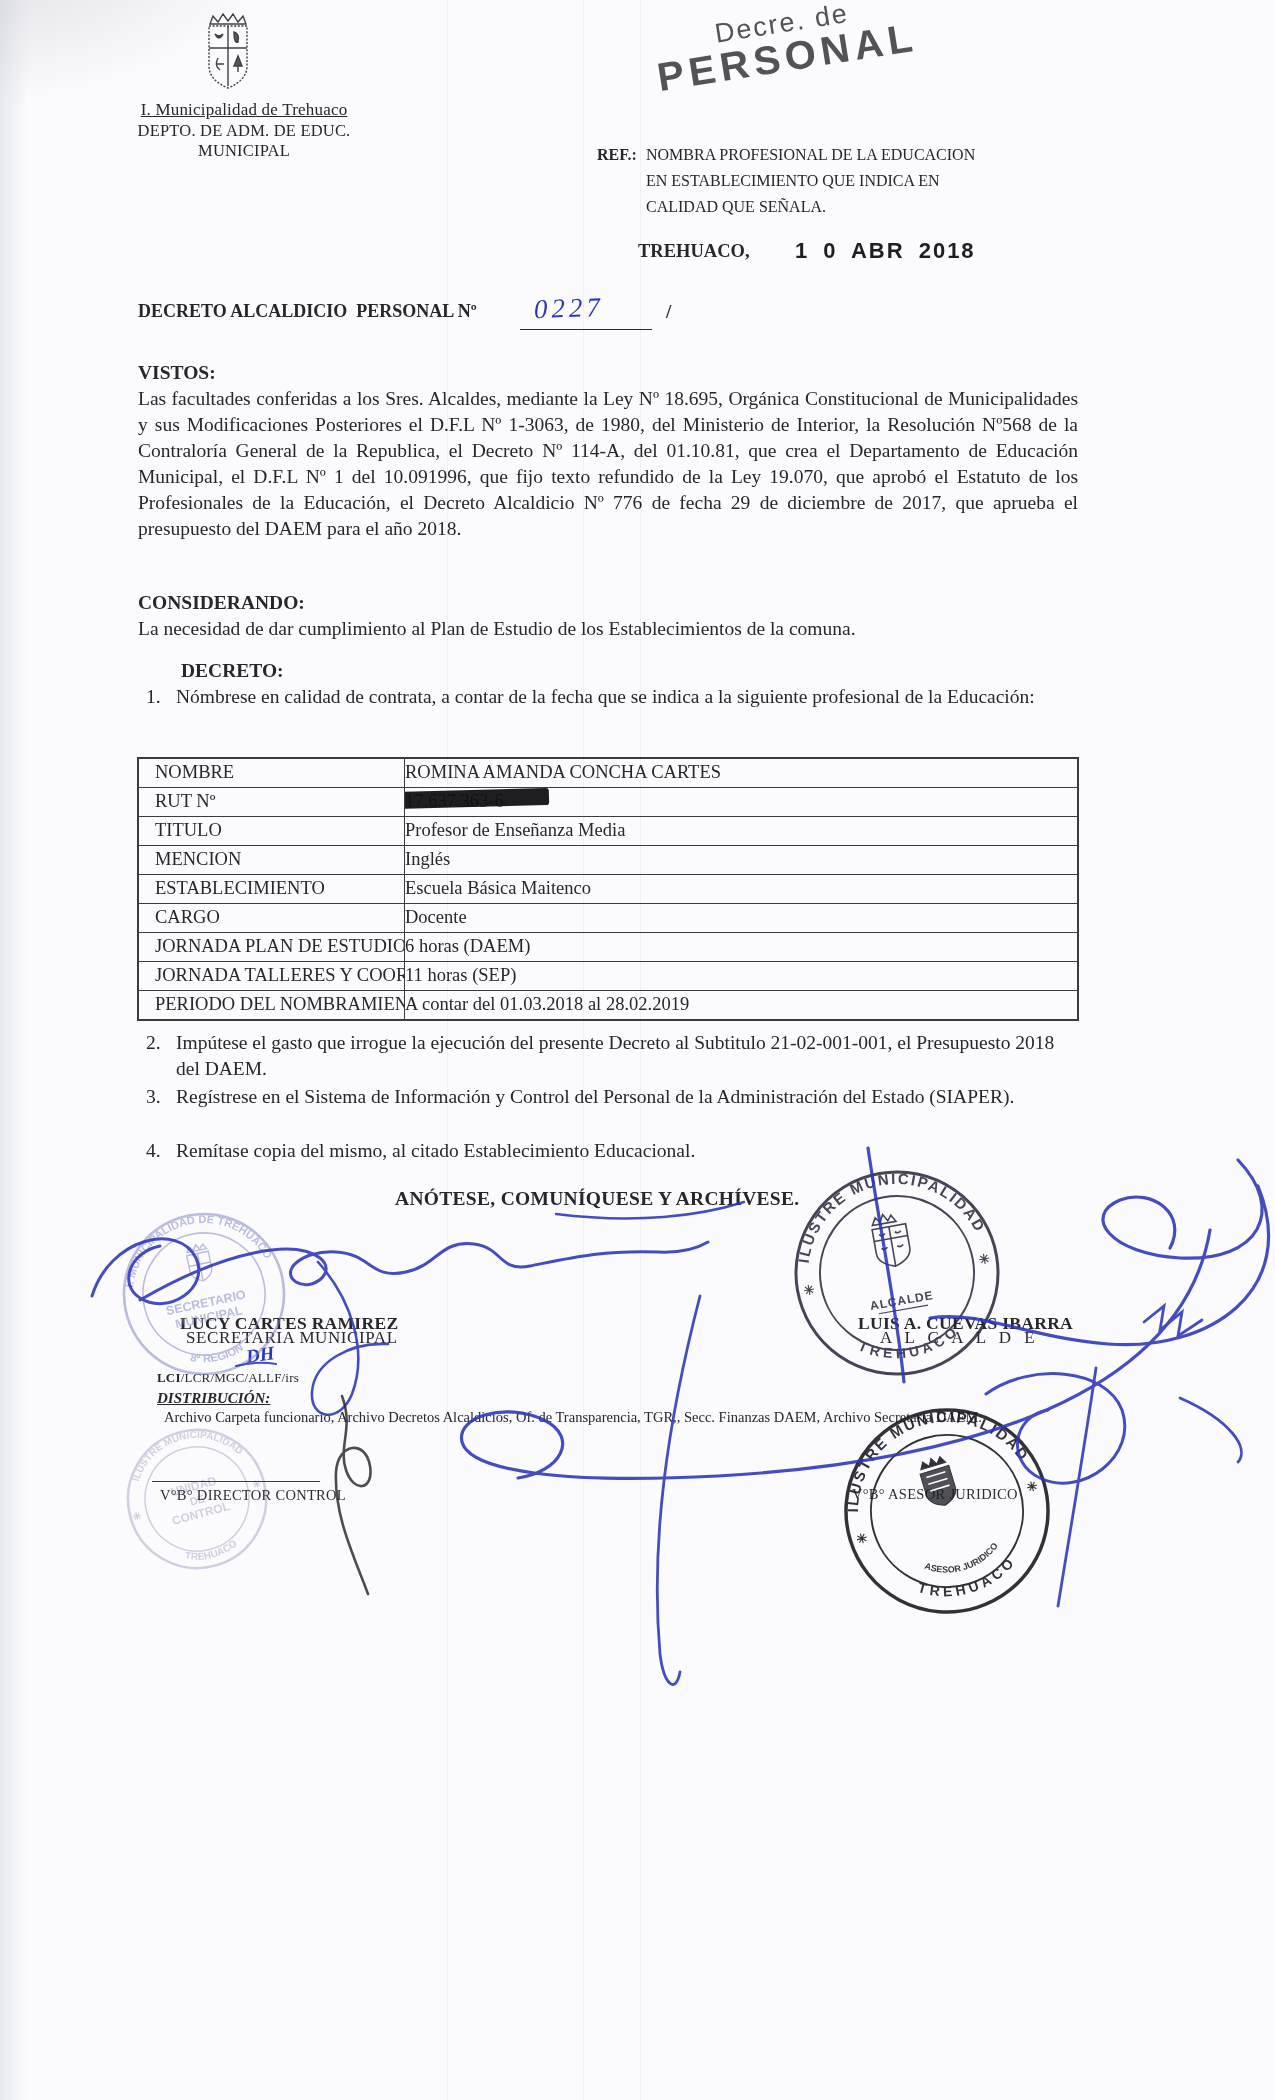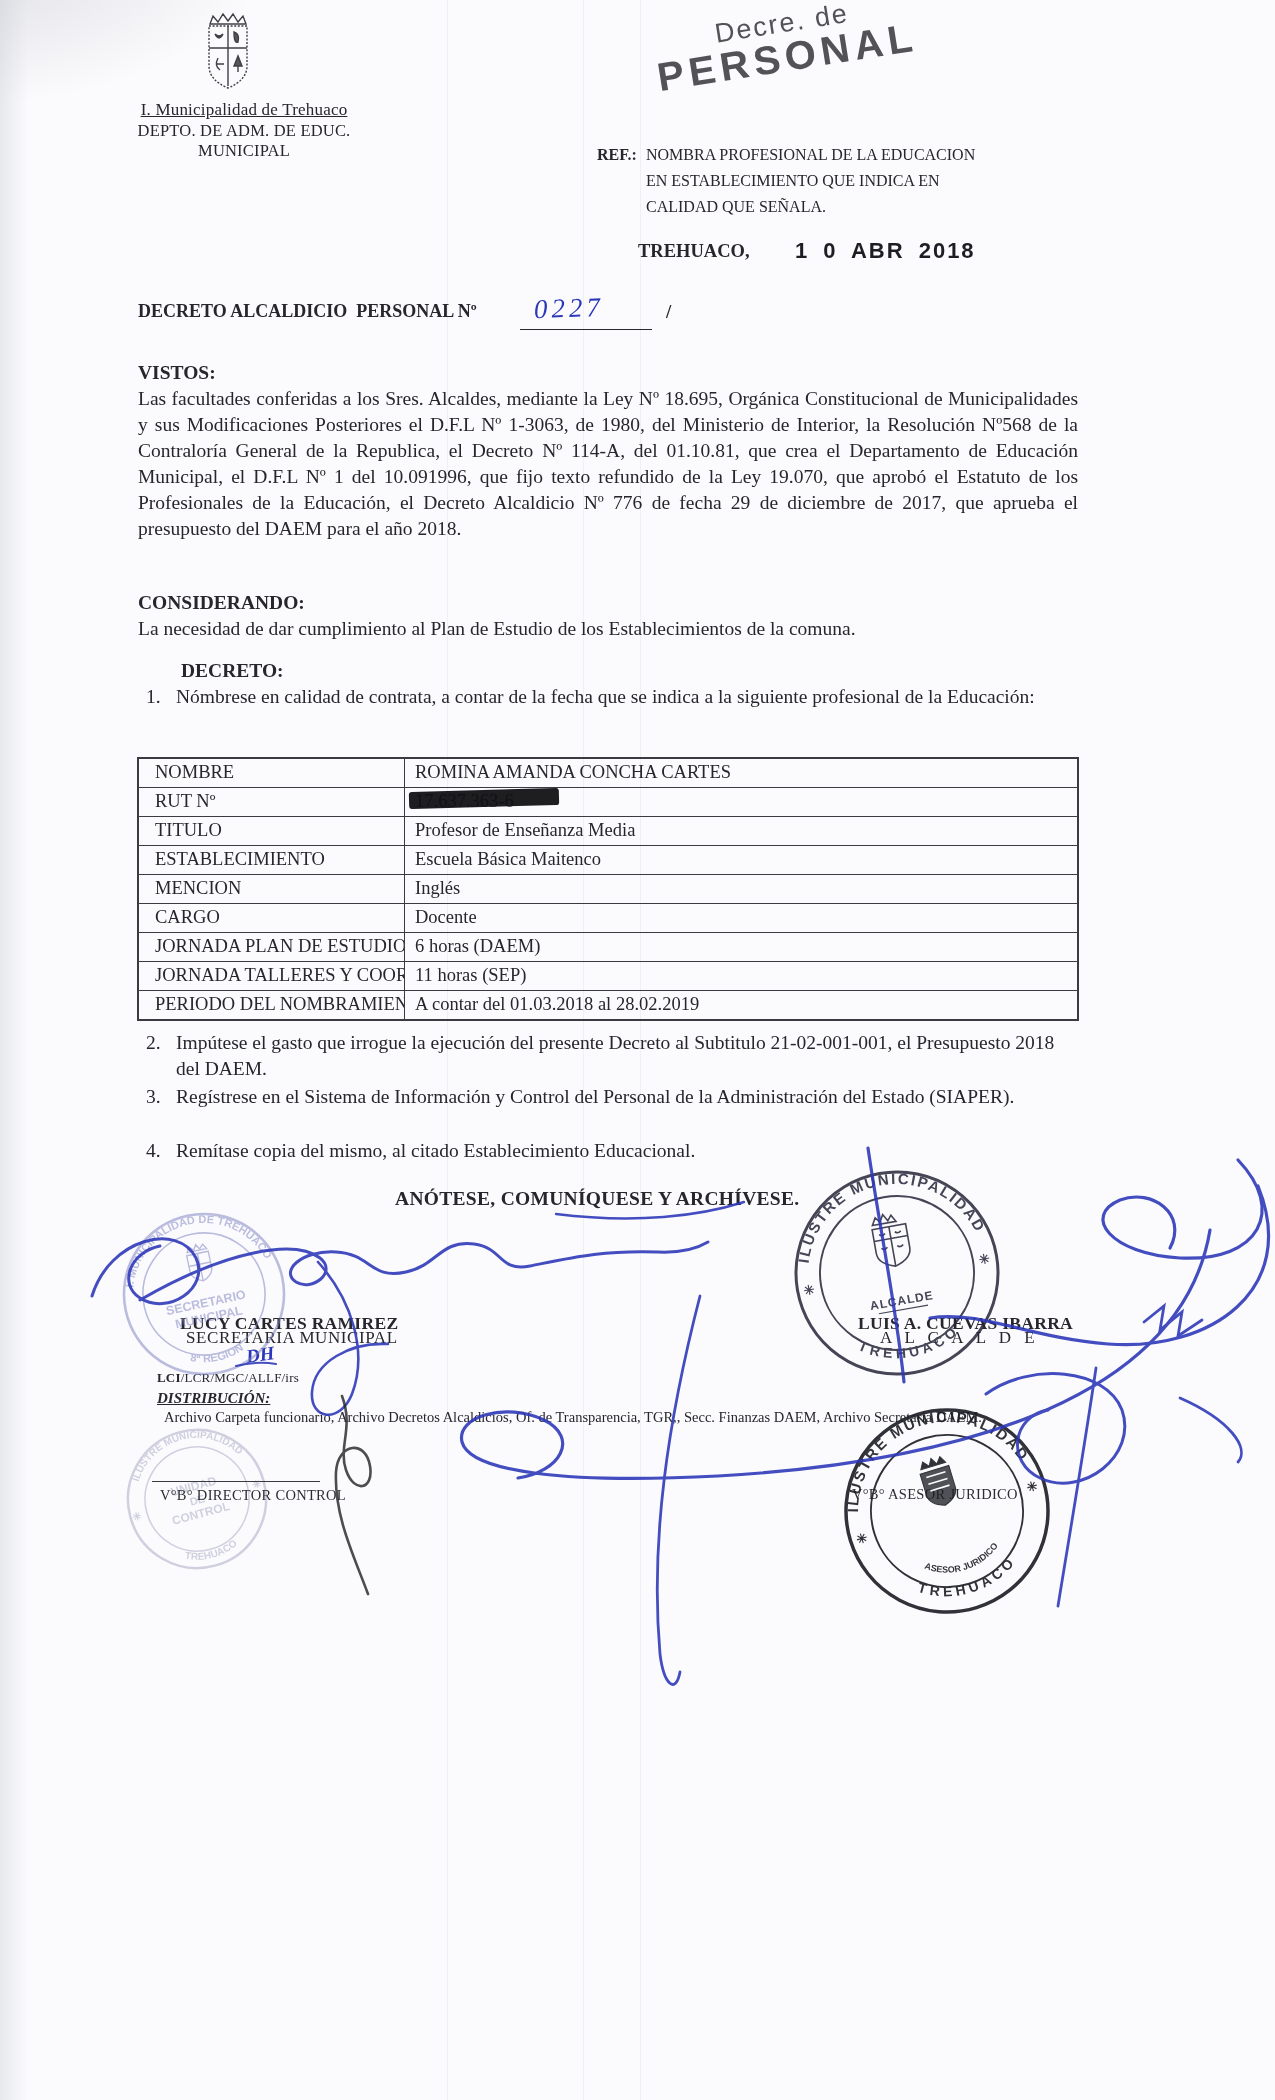--- a/index.html
+++ b/index.html
@@ -25,21 +25,21 @@
   .hwnum{font-style:italic;font-size:27px;letter-spacing:4px;color:#2b36b8;transform:rotate(-2deg);display:inline-block;}
   .numline{border-bottom:1.6px solid #2a2a2e;}
   .body-text{font-size:19.5px;line-height:26px;}
   .just{text-align:justify;}
   .item{padding-left:30px;}
   .item .num{position:absolute;left:0;top:0;}
   
   .dtable{border:2px solid #3a3a40;}
   .trow{display:grid;grid-template-columns:265px 1fr;height:28px;border-top:1px solid #3a3a40;}
   .trow:first-child{border-top:none;}
-  .tcell{border-left:1px solid #3a3a40;padding-left:10px;font-size:18.5px;line-height:27px;white-space:nowrap;overflow:hidden;}
+  .tcell{border-left:1px solid #3a3a40;font-size:18.5px;line-height:27px;white-space:nowrap;overflow:hidden;}
   .tcell.lab{border-left:none;padding-left:16px;}
   .rutwrap{position:relative;display:inline-block;color:#4a4a52;}
   .redactbar{position:absolute;left:-6px;top:2px;width:150px;height:17px;background:#0d0d10;border-radius:3px;transform:rotate(-1.5deg);opacity:.93;}
   .closing{font-size:19.5px;font-weight:bold;letter-spacing:.3px;}
   .sig-name{font-size:17.5px;font-weight:bold;letter-spacing:.3px;margin-top:10px;}
   .sig-title{font-size:17px;letter-spacing:.6px;}
   .sig-title.sp{letter-spacing:4.5px;}
   .codes{font-size:13px;letter-spacing:.2px;}
   .distr-label{font-size:15px;font-weight:bold;font-style:italic;text-decoration:underline;}
   .distr-text{font-size:14.5px;white-space:nowrap;}
@@ -119,26 +119,26 @@
           <span>17.637.363-6</span>
           <span class="redactbar"></span>
         </span>
       </div>
     </div>
     <div class="trow">
       <div class="tcell lab">TITULO</div>
       <div class="tcell">Profesor de Enseñanza Media</div>
     </div>
     <div class="trow">
+      <div class="tcell lab">MENCION</div>
+      <div class="tcell">Inglés</div>
+    </div>
+    <div class="trow">
       <div class="tcell lab">ESTABLECIMIENTO</div>
       <div class="tcell">Escuela Básica Maitenco</div>
-    </div>
-    <div class="trow">
-      <div class="tcell lab">MENCION</div>
-      <div class="tcell">Inglés</div>
     </div>
     <div class="trow">
       <div class="tcell lab">CARGO</div>
       <div class="tcell">Docente</div>
     </div>
     <div class="trow">
       <div class="tcell lab">JORNADA PLAN DE ESTUDIO</div>
       <div class="tcell">6 horas (DAEM)</div>
     </div>
     <div class="trow">

